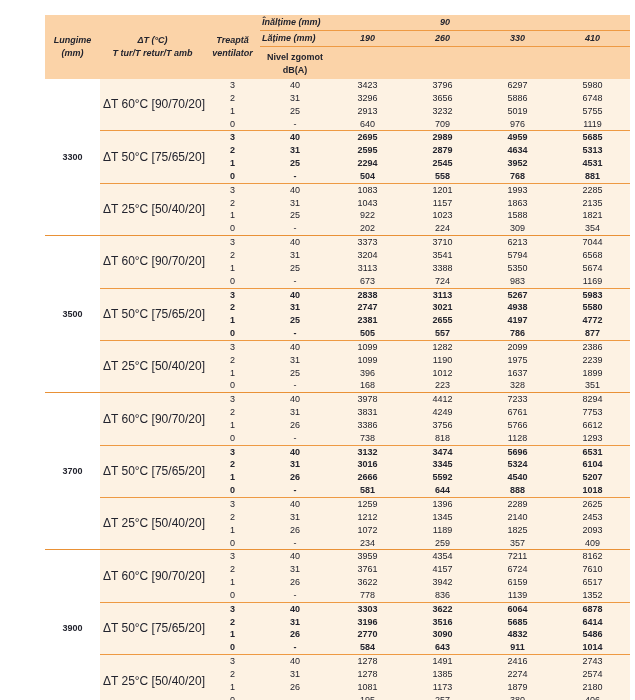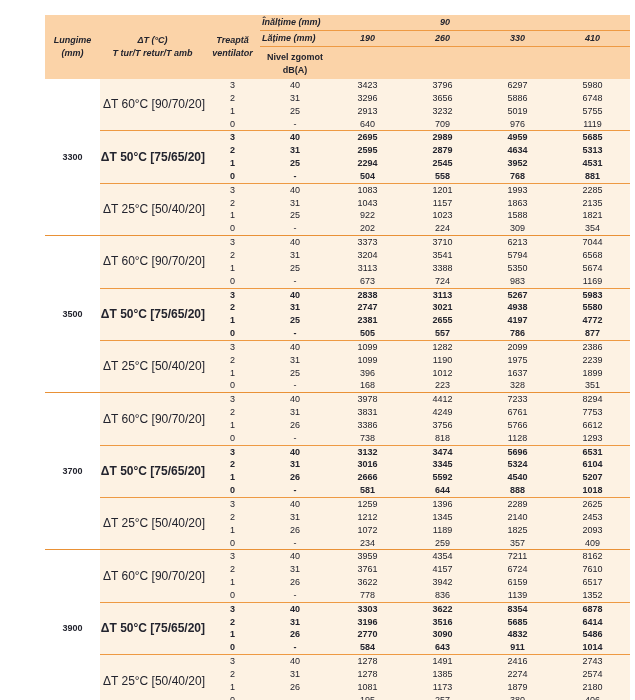--- a/index.html
+++ b/index.html
@@ -36,21 +36,21 @@
   thead th.span-head{position:relative;border-bottom:1.5px solid var(--line);}
   thead th.span-head .flabel{position:absolute;left:2px;top:0;}
   thead th.wlabel{text-align:left;padding-left:2px;border-bottom:1.5px solid var(--line);}
   thead th.wnum{border-bottom:1.5px solid var(--line);}
   thead tr.h3 th{height:30px;vertical-align:bottom;padding-bottom:2px;}
   thead th.twoline div{line-height:13px;height:13px;}
   tbody td{background:var(--body-bg);}
   tbody td.lungime{background:#ffffff;font-weight:bold;margin-top:36px;}
   tbody td.dt{font-size:12px;text-align:right;}
   tbody tr.bold td{font-weight:bold;}
-  tbody td.dt.bold-label{font-weight:bold;}
+  tbody td.dt.bold-label{font-weight:normal;}
   tbody tr.group-start td{border-top:1.5px solid var(--line);}
   tbody tr.block-start td{border-top:1.5px solid var(--line-strong);}
   tbody td.block-bottom{border-bottom:2px solid var(--line-strong);}
   tbody tr.last-row td{border-bottom:2px solid var(--line-strong);}
 </style>
 </head>
 <body>
 
 <table>
   <colgroup>
@@ -431,21 +431,21 @@
         <td>836</td>
         <td>1139</td>
         <td>1352</td>
       </tr>
       <tr class="bold group-start">
         <td class="dt bold-label" rowspan="4">ΔT 50°C [75/65/20]</td>
         <td>3</td>
         <td>40</td>
         <td>3303</td>
         <td>3622</td>
-        <td>8354</td>
+        <td>6064</td>
         <td>6878</td>
       </tr>
       <tr class="bold">
         <td>2</td>
         <td>31</td>
         <td>3196</td>
         <td>3516</td>
         <td>5685</td>
         <td>6414</td>
       </tr>

